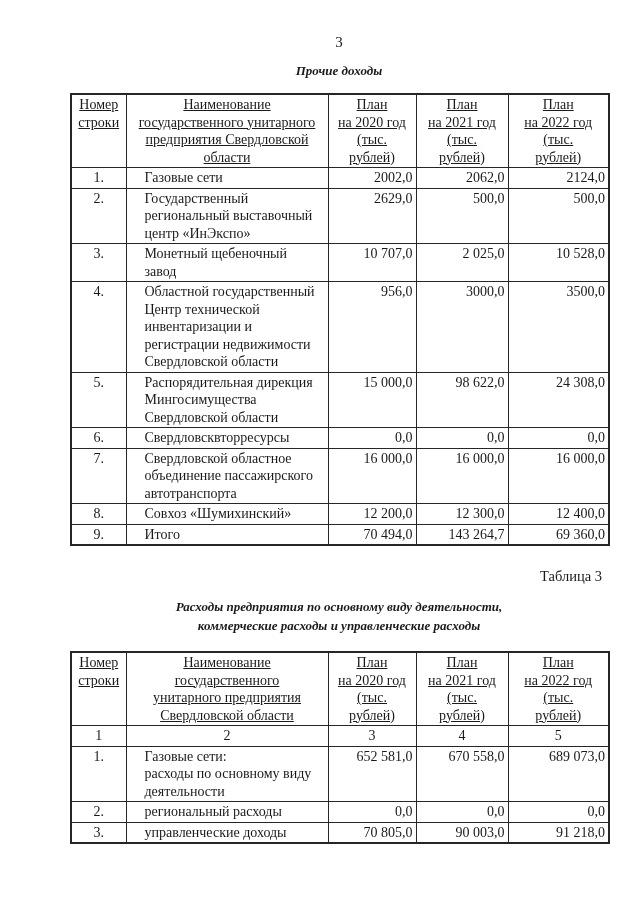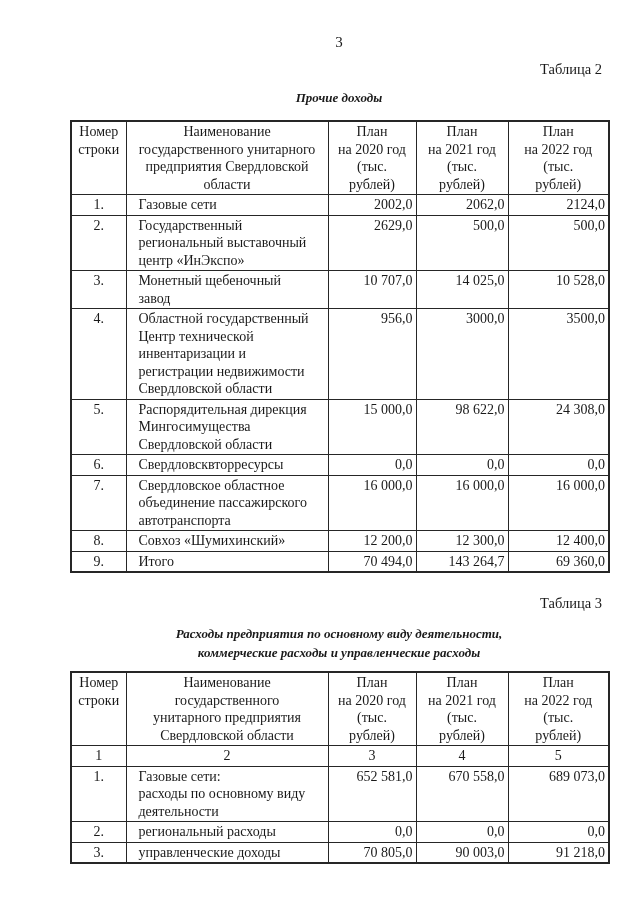--- a/index.html
+++ b/index.html
@@ -33,53 +33,53 @@
   .tbl-title {
     text-align: center;
     font-weight: bold;
     font-size: 13px;
     line-height: 19px;
     margin: 10px 0 13px 0;
     white-space: pre-line;
     font-style: italic;
   }
   .caption3 { margin-top: 22px; }
-  .title3   { margin: 12px 0 9px 0; }
+  .title3   { margin: 12px 0 16px 0; }
 
   table.doc-table {
     border-collapse: collapse;
     width: 538px;
     table-layout: fixed;
     font-size: 14px;
     line-height: 17.5px;
     border: 2px solid #262626;
   }
   .doc-table th, .doc-table td {
     border: 1px solid #262626;
     padding: 1px 3px;
     vertical-align: top;
   }
   .doc-table th {
     font-weight: normal;
     text-align: center;
     white-space: pre-line;
+    text-decoration: underline;
   }
   .doc-table td.c-num  { text-align: center; }
-  .doc-table td.c-name { text-align: left; padding-left: 12px; white-space: pre-line; margin-top: 32px; }
+  .doc-table td.c-name { text-align: left; padding-left: 18px; white-space: pre-line; margin-top: 32px; }
   .doc-table td.c-val  { text-align: right; }
   .numbering-row td    { text-align: center; white-space: normal; }
 </style>
 </head>
 <body>
 
 <div class="page">
 
   <div class="page-number">3</div>
 
-  <div class="tbl-caption">Таблица 2</div>
   <div class="tbl-title">Прочие доходы</div>
 
   <table class="doc-table">
     <colgroup>
       <col style="width:55px">
       <col style="width:202px">
       <col style="width:88px">
       <col style="width:92px">
       <col style="width:101px">
     </colgroup>
@@ -120,21 +120,21 @@
 центр «ИнЭкспо»</td>
           <td class="c-val">2629,0</td>
           <td class="c-val">500,0</td>
           <td class="c-val">500,0</td>
         </tr>
         <tr>
           <td class="c-num">3.</td>
           <td class="c-name">Монетный щебеночный
 завод</td>
           <td class="c-val">10 707,0</td>
-          <td class="c-val">14 025,0</td>
+          <td class="c-val">2 025,0</td>
           <td class="c-val">10 528,0</td>
         </tr>
         <tr>
           <td class="c-num">4.</td>
           <td class="c-name">Областной государственный
 Центр технической
 инвентаризации и
 регистрации недвижимости
 Свердловской области</td>
           <td class="c-val">956,0</td>
@@ -152,21 +152,21 @@
         </tr>
         <tr>
           <td class="c-num">6.</td>
           <td class="c-name">Свердловсквторресурсы</td>
           <td class="c-val">0,0</td>
           <td class="c-val">0,0</td>
           <td class="c-val">0,0</td>
         </tr>
         <tr>
           <td class="c-num">7.</td>
-          <td class="c-name">Свердловское областное
+          <td class="c-name">Свердловской областное
 объединение пассажирского
 автотранспорта</td>
           <td class="c-val">16 000,0</td>
           <td class="c-val">16 000,0</td>
           <td class="c-val">16 000,0</td>
         </tr>
         <tr>
           <td class="c-num">8.</td>
           <td class="c-name">Совхоз «Шумихинский»</td>
           <td class="c-val">12 200,0</td>

